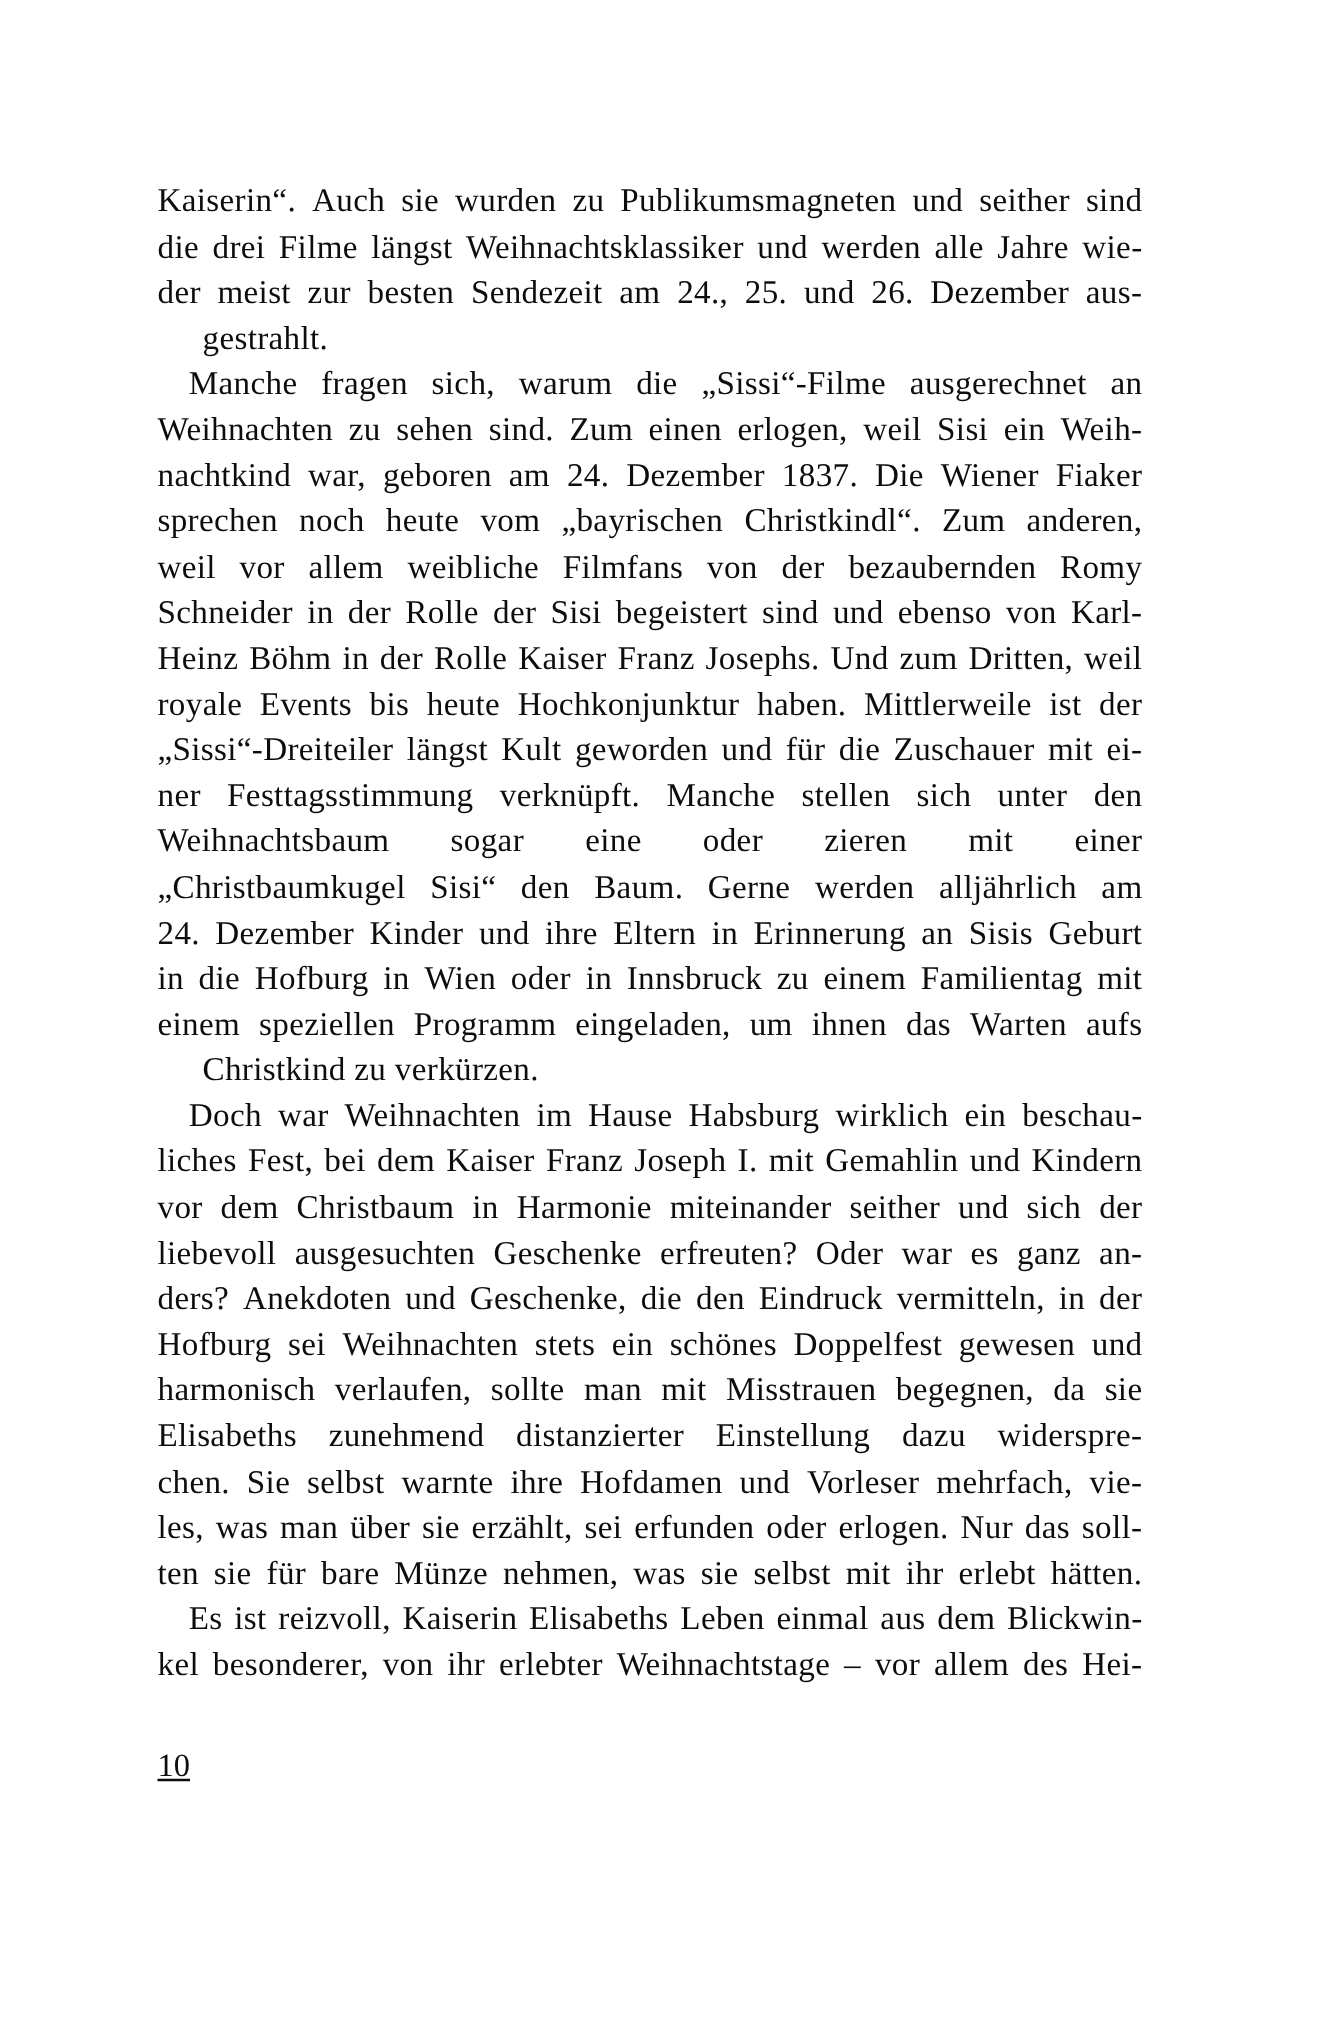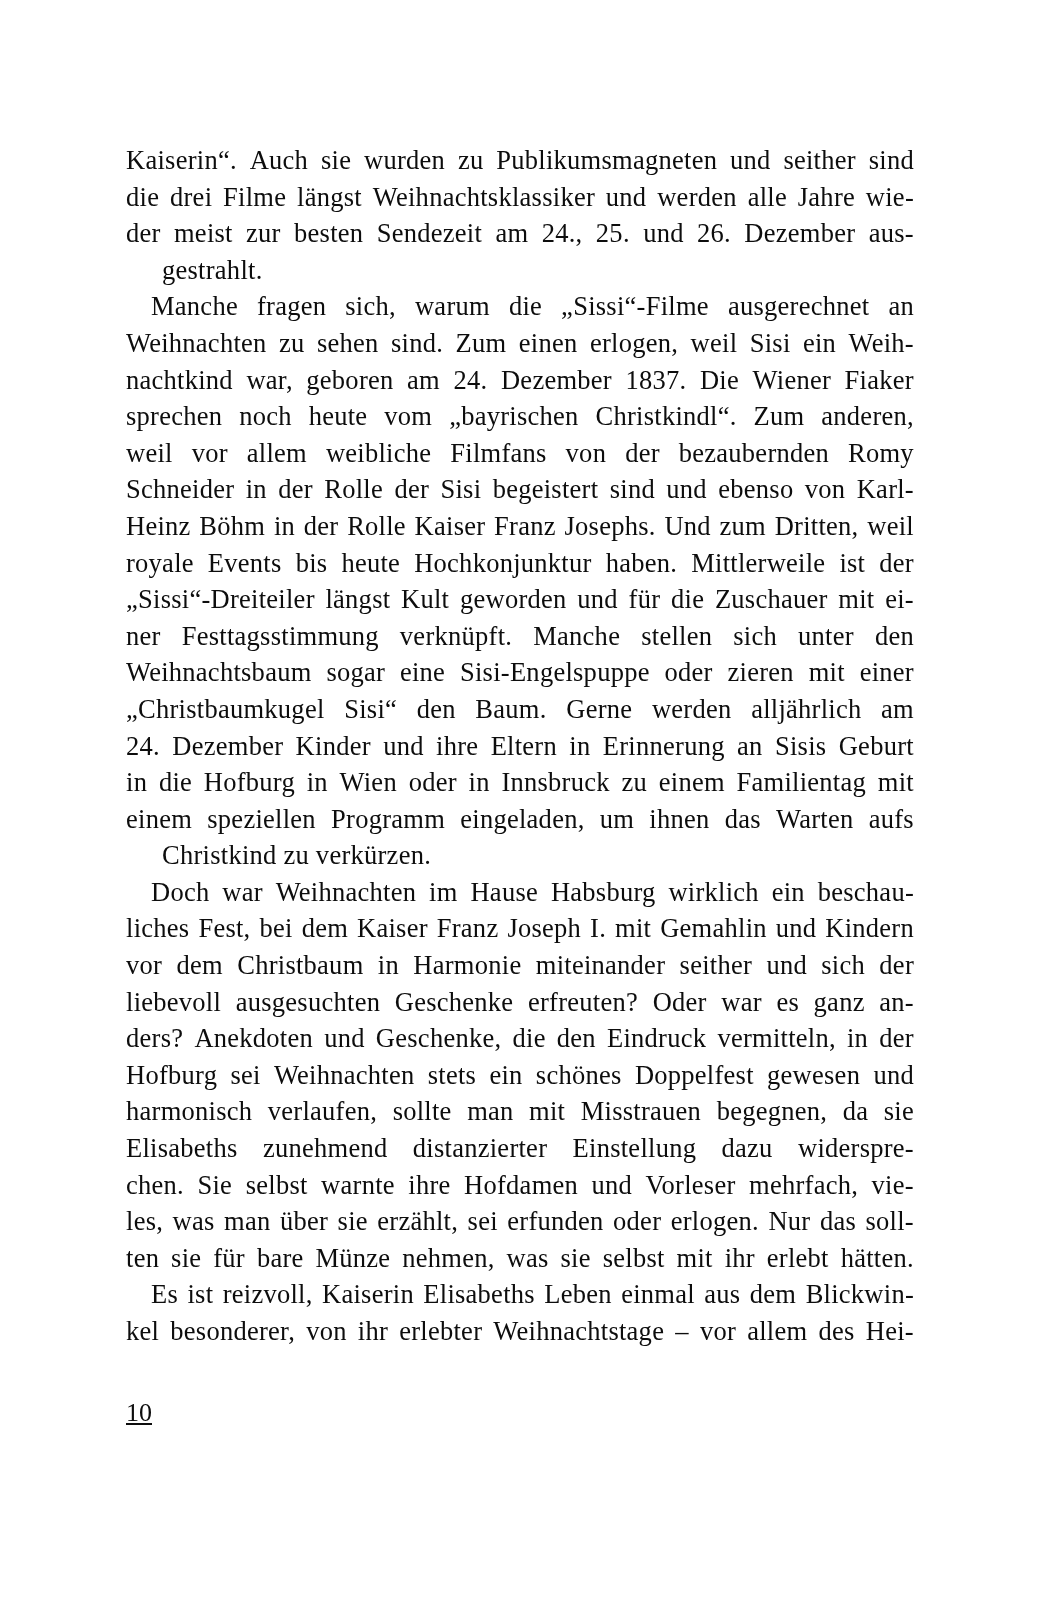--- a/index.html
+++ b/index.html
@@ -93,21 +93,21 @@
         <span class="line justified indent"><span class="w">Manche</span><span class="w">fragen</span><span class="w">sich,</span><span class="w">warum</span><span class="w">die</span><span class="w">„Sissi“-Filme</span><span class="w">ausgerechnet</span><span class="w">an</span></span>
         <span class="line justified"><span class="w">Weihnachten</span><span class="w">zu</span><span class="w">sehen</span><span class="w">sind.</span><span class="w">Zum</span><span class="w">einen</span><span class="w">erlogen,</span><span class="w">weil</span><span class="w">Sisi</span><span class="w">ein</span><span class="w">Weih-</span></span>
         <span class="line justified"><span class="w">nachtkind</span><span class="w">war,</span><span class="w">geboren</span><span class="w">am</span><span class="w">24.</span><span class="w">Dezember</span><span class="w">1837.</span><span class="w">Die</span><span class="w">Wiener</span><span class="w">Fiaker</span></span>
         <span class="line justified"><span class="w">sprechen</span><span class="w">noch</span><span class="w">heute</span><span class="w">vom</span><span class="w">„bayrischen</span><span class="w">Christkindl“.</span><span class="w">Zum</span><span class="w">anderen,</span></span>
         <span class="line justified"><span class="w">weil</span><span class="w">vor</span><span class="w">allem</span><span class="w">weibliche</span><span class="w">Filmfans</span><span class="w">von</span><span class="w">der</span><span class="w">bezaubernden</span><span class="w">Romy</span></span>
         <span class="line justified"><span class="w">Schneider</span><span class="w">in</span><span class="w">der</span><span class="w">Rolle</span><span class="w">der</span><span class="w">Sisi</span><span class="w">begeistert</span><span class="w">sind</span><span class="w">und</span><span class="w">ebenso</span><span class="w">von</span><span class="w">Karl-</span></span>
         <span class="line justified"><span class="w">Heinz</span><span class="w">Böhm</span><span class="w">in</span><span class="w">der</span><span class="w">Rolle</span><span class="w">Kaiser</span><span class="w">Franz</span><span class="w">Josephs.</span><span class="w">Und</span><span class="w">zum</span><span class="w">Dritten,</span><span class="w">weil</span></span>
         <span class="line justified"><span class="w">royale</span><span class="w">Events</span><span class="w">bis</span><span class="w">heute</span><span class="w">Hochkonjunktur</span><span class="w">haben.</span><span class="w">Mittlerweile</span><span class="w">ist</span><span class="w">der</span></span>
         <span class="line justified"><span class="w">„Sissi“-Dreiteiler</span><span class="w">längst</span><span class="w">Kult</span><span class="w">geworden</span><span class="w">und</span><span class="w">für</span><span class="w">die</span><span class="w">Zuschauer</span><span class="w">mit</span><span class="w">ei-</span></span>
         <span class="line justified"><span class="w">ner</span><span class="w">Festtagsstimmung</span><span class="w">verknüpft.</span><span class="w">Manche</span><span class="w">stellen</span><span class="w">sich</span><span class="w">unter</span><span class="w">den</span></span>
-        <span class="line justified"><span class="w">Weihnachtsbaum</span><span class="w">sogar</span><span class="w">eine</span><span class="w">Sisi-Engelspuppe</span><span class="w">oder</span><span class="w">zieren</span><span class="w">mit</span><span class="w">einer</span></span>
+        <span class="line justified"><span class="w">Weihnachtsbaum</span><span class="w">sogar</span><span class="w">eine</span><span class="w">oder</span><span class="w">zieren</span><span class="w">mit</span><span class="w">einer</span></span>
         <span class="line justified"><span class="w">„Christbaumkugel</span><span class="w">Sisi“</span><span class="w">den</span><span class="w">Baum.</span><span class="w">Gerne</span><span class="w">werden</span><span class="w">alljährlich</span><span class="w">am</span></span>
         <span class="line justified"><span class="w">24.</span><span class="w">Dezember</span><span class="w">Kinder</span><span class="w">und</span><span class="w">ihre</span><span class="w">Eltern</span><span class="w">in</span><span class="w">Erinnerung</span><span class="w">an</span><span class="w">Sisis</span><span class="w">Geburt</span></span>
         <span class="line justified"><span class="w">in</span><span class="w">die</span><span class="w">Hofburg</span><span class="w">in</span><span class="w">Wien</span><span class="w">oder</span><span class="w">in</span><span class="w">Innsbruck</span><span class="w">zu</span><span class="w">einem</span><span class="w">Familientag</span><span class="w">mit</span></span>
         <span class="line justified"><span class="w">einem</span><span class="w">speziellen</span><span class="w">Programm</span><span class="w">eingeladen,</span><span class="w">um</span><span class="w">ihnen</span><span class="w">das</span><span class="w">Warten</span><span class="w">aufs</span></span>
         <span class="line flush">Christkind zu verkürzen.</span>
       </p>
       <p class="para">
         <span class="line justified indent"><span class="w">Doch</span><span class="w">war</span><span class="w">Weihnachten</span><span class="w">im</span><span class="w">Hause</span><span class="w">Habsburg</span><span class="w">wirklich</span><span class="w">ein</span><span class="w">beschau-</span></span>
         <span class="line justified"><span class="w">liches</span><span class="w">Fest,</span><span class="w">bei</span><span class="w">dem</span><span class="w">Kaiser</span><span class="w">Franz</span><span class="w">Joseph</span><span class="w">I.</span><span class="w">mit</span><span class="w">Gemahlin</span><span class="w">und</span><span class="w">Kindern</span></span>
         <span class="line justified"><span class="w">vor</span><span class="w">dem</span><span class="w">Christbaum</span><span class="w">in</span><span class="w">Harmonie</span><span class="w">miteinander</span><span class="w">seither</span><span class="w">und</span><span class="w">sich</span><span class="w">der</span></span>

